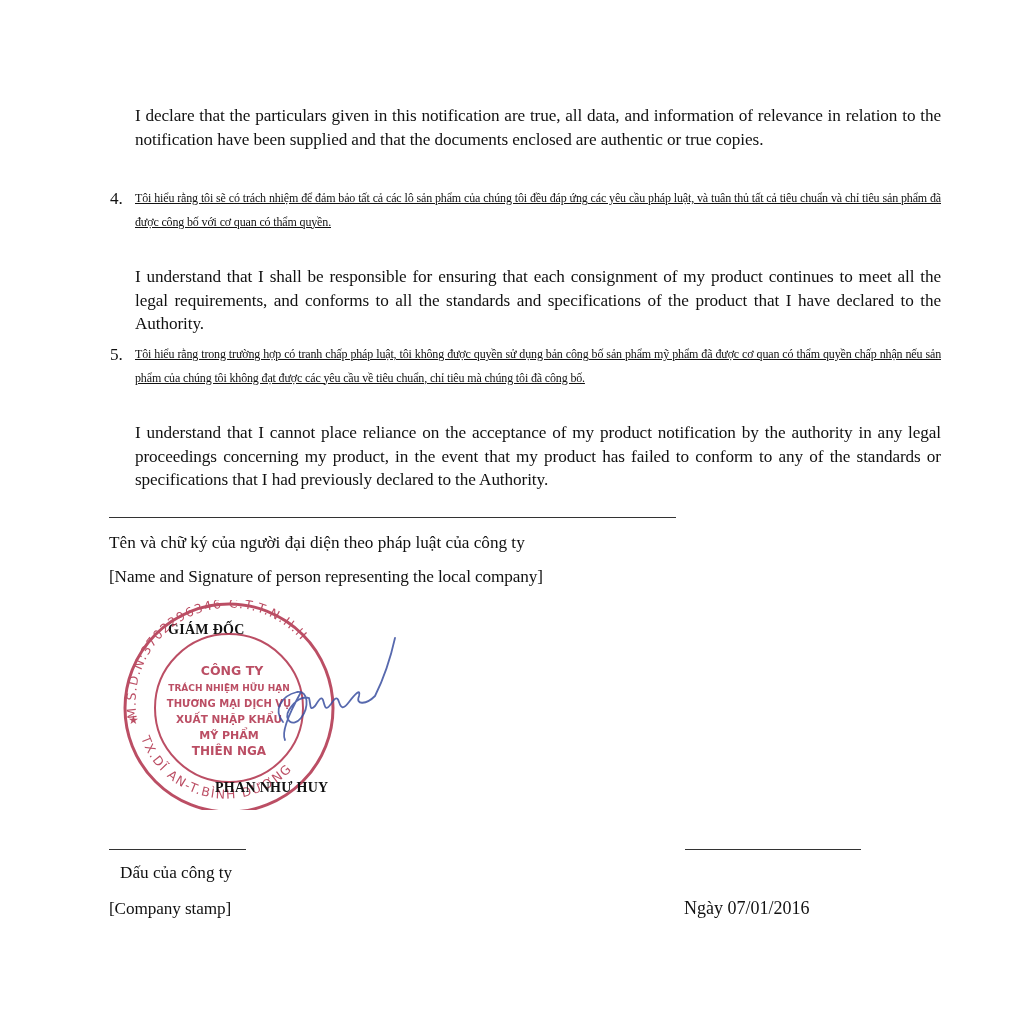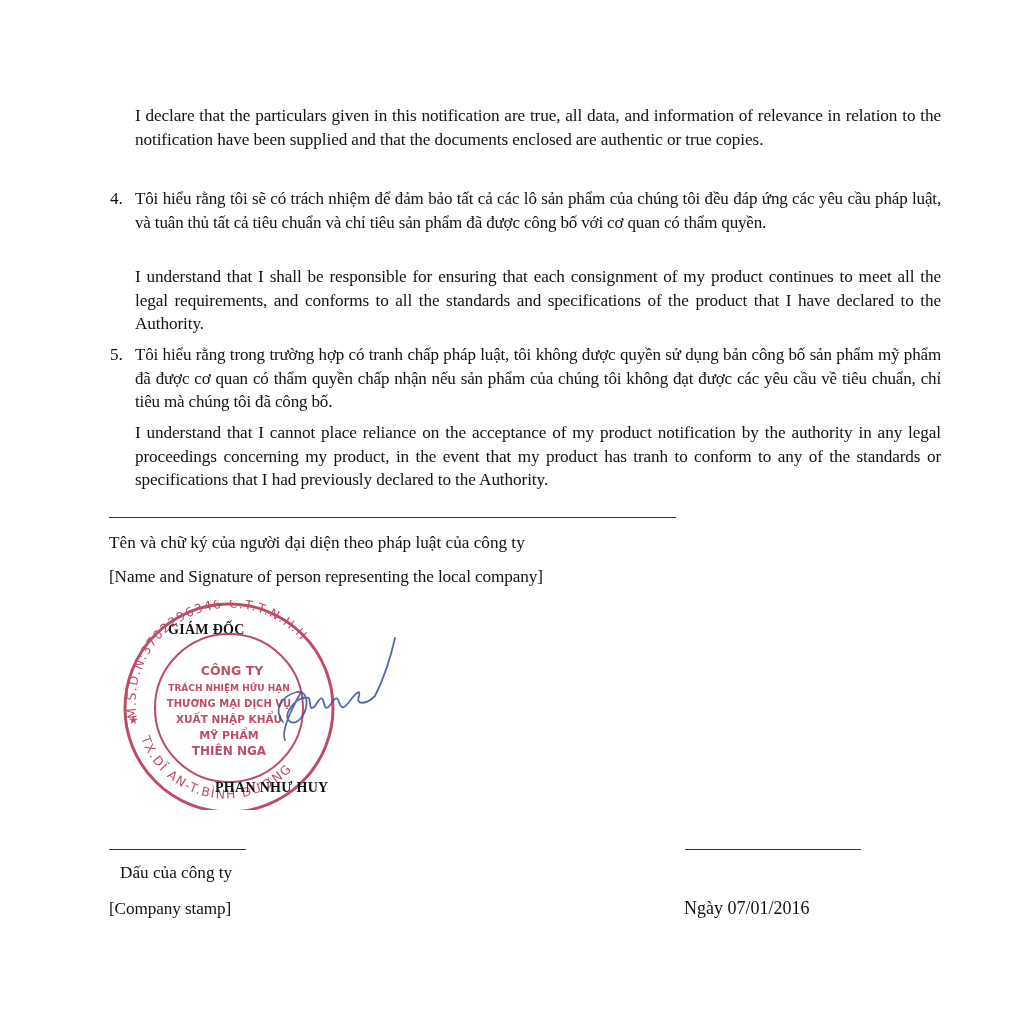--- a/index.html
+++ b/index.html
@@ -1,39 +1,39 @@
 <!DOCTYPE html>
 <html><head>
   <meta charset="utf-8">
   <style>
     html, body { margin: 0; padding: 0; background: #ffffff; }
     body { width: 1024px; height: 1024px; position: relative; overflow: hidden;
            font-family: "Liberation Serif", "DejaVu Serif", serif; color: #111111; }
     .para { position: absolute; left: 135px; width: 806px; font-size: 17.2px; line-height: 23.5px;
             text-align: justify; text-align-last: left; }
     .it { letter-spacing: -0.1px; }
-    .vi { font-size: 17px; letter-spacing: -0.15px; }
+    .vi { font-size: 12px; letter-spacing: -0.15px; text-decoration: underline; }
     .num { position: absolute; left: 110px; font-size: 17.2px; line-height: 23.5px; }
     .rule { position: absolute; height: 0; border-top: 1.3px solid #333; }
     .label { position: absolute; font-size: 17.2px; line-height: 22px; white-space: nowrap; }
     .stamp-area { position: absolute; left: 105px; top: 600px; width: 300px; height: 210px; }
     .sig-title { position: absolute; font-weight: bold; font-size: 14px; letter-spacing: 0.3px; white-space: nowrap; }
   </style>
 </head>
 <body>
 
 <div class="para it" style="top:104px;">I declare that the particulars given in this notification are true, all data, and information of relevance in relation to the notification have been supplied and that the documents enclosed are authentic or true copies.</div>
 
 <div class="num" style="top:187px;">4.</div>
 <div class="para vi" style="top:187px;">Tôi hiểu rằng tôi sẽ có trách nhiệm để đảm bảo tất cả các lô sản phẩm của chúng tôi đều đáp ứng các yêu cầu pháp luật, và tuân thủ tất cả tiêu chuẩn và chỉ tiêu sản phẩm đã được công bố với cơ quan có thẩm quyền.</div>
 <div class="para it" style="top:265px;">I understand that I shall be responsible for ensuring that each consignment of my product continues to meet all the legal requirements, and conforms to all the standards and specifications of the product that I have declared to the Authority.</div>
 
 <div class="num" style="top:343px;">5.</div>
 <div class="para vi" style="top:343px;">Tôi hiểu rằng trong trường hợp có tranh chấp pháp luật, tôi không được quyền sử dụng bản công bố sản phẩm mỹ phẩm đã được cơ quan có thẩm quyền chấp nhận nếu sản phẩm của chúng tôi không đạt được các yêu cầu về tiêu chuẩn, chỉ tiêu mà chúng tôi đã công bố.</div>
-<div class="para it" style="top:421px;">I understand that I cannot place reliance on the acceptance of my product notification by the authority in any legal proceedings concerning my product, in the event that my product has tranh to conform to any of the standards or specifications that I had previously declared to the Authority.</div>
+<div class="para it" style="top:421px;">I understand that I cannot place reliance on the acceptance of my product notification by the authority in any legal proceedings concerning my product, in the event that my product has failed to conform to any of the standards or specifications that I had previously declared to the Authority.</div>
 
 <div class="rule" style="left:109px; top:517px; width:567px;"></div>
 <div class="label" style="left:109px; top:532px;text-align:center;">Tên và chữ ký của người đại diện theo pháp luật của công ty</div>
 <div class="label it" style="left:109px; top:566px;">[Name and Signature of person representing the local company]</div>
 
 <div class="stamp-area">
   <div class="sig-title" style="left:63px; top:6px;margin-top:16px;">GIÁM ĐỐC</div>
 
   <svg width="300" height="210" viewBox="0 0 300 210" style="position:absolute; left:0; top:0;">
     <defs>

